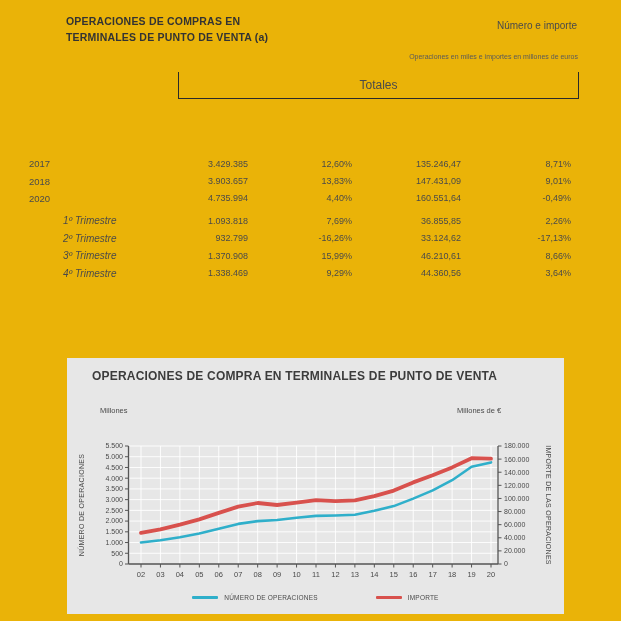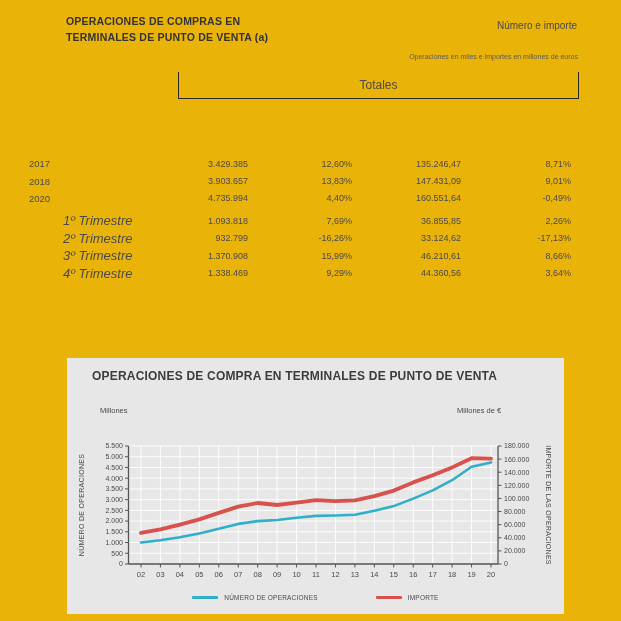--- a/index.html
+++ b/index.html
@@ -23,21 +23,21 @@
            display:flex;align-items:center;justify-content:center;text-align:center;
            font-size:8.5px;line-height:10.5px;color:#4a4a4a;padding:0 6px;}
   .tbl-col:first-child{border-left:1.5px solid #2a2a2a;}
   .w1{width:98px;} .w2{width:102px;} .w3{width:101px;} .w4{width:100px;}
 
   .tbl-body{position:absolute;left:29px;top:155px;width:550px;font-size:9px;color:#4a4a4a;}
   .trow{display:grid;grid-template-columns:149px 98px 102px 101px 100px;
         height:17.4px;align-items:center;}
   .trow.sub-first{margin-top:5px;}
   .rlabel{font-size:9.5px;color:#4a4a4a;}
-  .trow.sub .rlabel{font-style:italic;font-size:13px;padding-left:34px;}
+  .trow.sub .rlabel{font-style:italic;font-size:10px;padding-left:34px;}
   .num{text-align:right;}
   .c1{padding-right:28px;} .c2{padding-right:26px;} .c3{padding-right:18px;} .c4{padding-right:8px;}
 
   
   .chart-box{position:absolute;left:67px;top:358px;width:497px;height:256px;background:#e7e7e7;}
   .chart-title{position:absolute;left:25px;top:11px;font-size:12px;font-weight:bold;
                letter-spacing:.2px;color:#3c3c3c;}
   .axis-unit-left{position:absolute;left:33px;top:48px;font-size:7.5px;color:#4a4a4a;}
   .axis-unit-right{position:absolute;left:390px;top:48px;font-size:7.5px;color:#4a4a4a;}
   #chart-svg{position:absolute;left:0;top:0;}

